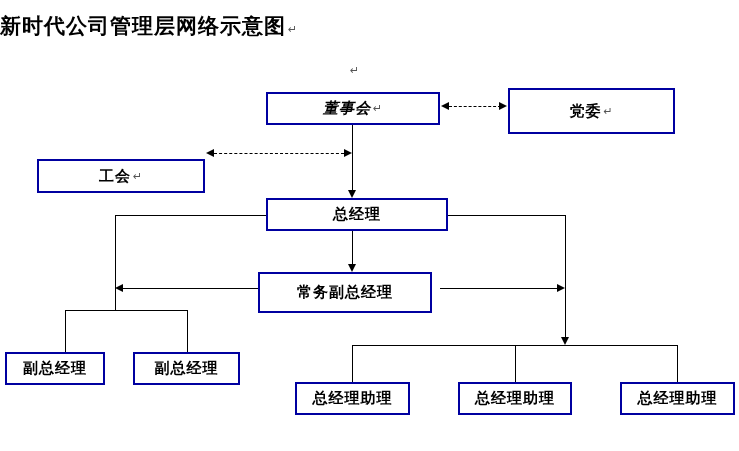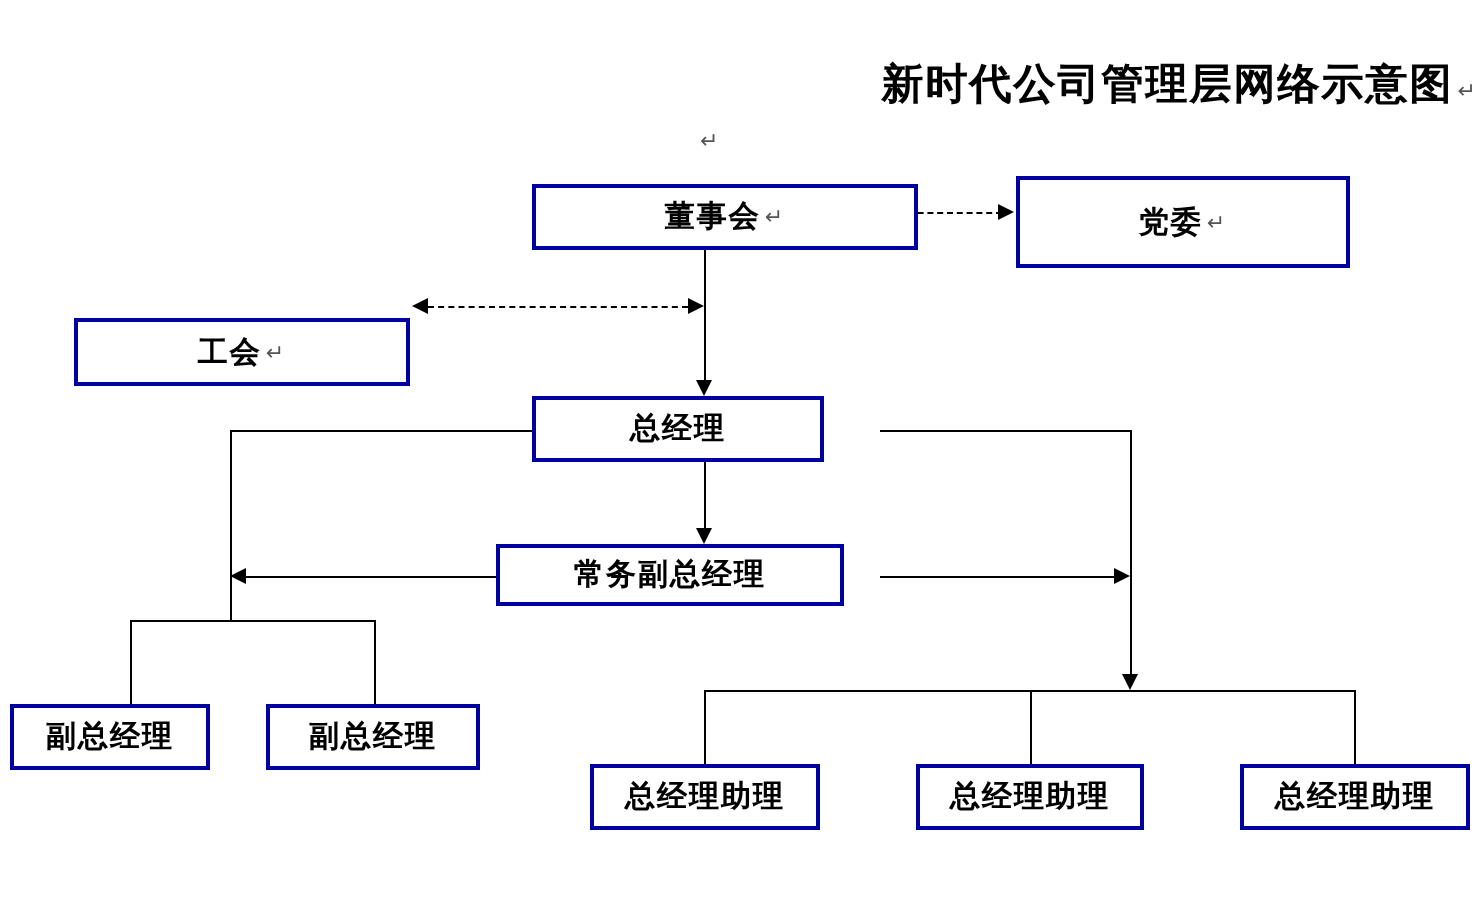--- a/index.html
+++ b/index.html
@@ -1,21 +1,21 @@
 <!DOCTYPE html>
 <html><head>
 <meta charset="utf-8">
 <style>
   html,body{margin:0;padding:0;background:#fff;}
   .canvas{
     position:relative;width:739px;height:451px;background:#fff;
     font-family:"DejaVu Serif","Liberation Serif",serif;color:#000;overflow:hidden;
   }
   .title{
-    position:absolute;top:28px;left:0;width:100%;text-align:right;
+    position:absolute;top:12px;left:0;width:100%;text-align:left;
     font-weight:bold;font-size:21px;letter-spacing:1px;white-space:nowrap;
   }
   .node{
     position:absolute;border:2px solid #0000a0;background:#fff;box-sizing:border-box;
     display:flex;align-items:center;justify-content:center;
     font-weight:bold;font-size:15px;letter-spacing:1px;white-space:nowrap;
   }
   .mark{
     font-size:11px;color:#555;font-weight:normal;margin-left:2px;
     font-family:"DejaVu Sans","Liberation Sans",sans-serif;
@@ -67,40 +67,40 @@
   <div class="hl" style="left:440px;top:215px;width:125px;"></div>
   <div class="vl" style="left:565px;top:215px;height:122px;"></div>
   <div class="hl" style="left:440px;top:288px;width:117px;"></div>
   <div class="arr a-right" style="left:557px;top:284px;"></div>
   <div class="arr a-down" style="left:561px;top:337px;"></div>
   <div class="hl" style="left:352px;top:345px;width:325px;"></div>
   <div class="vl" style="left:352px;top:345px;height:37px;"></div>
   <div class="vl" style="left:515px;top:345px;height:37px;"></div>
   <div class="vl" style="left:677px;top:345px;height:37px;"></div>
 
-  <div class="node" style="left:266px;top:92px;width:193px;height:33px;">
+  <div class="node" style="left:266px;top:92px;width:174px;height:33px;font-style:italic;">
     <span>董事会</span>
       <span class="mark">↵</span>
   </div>
 
   <div class="node" style="left:508px;top:88px;width:167px;height:46px;">
     <span>党委</span>
       <span class="mark">↵</span>
   </div>
 
   <div class="node" style="left:37px;top:136px;width:168px;height:34px;margin-top:23px;">
     <span>工会</span>
       <span class="mark">↵</span>
   </div>
 
-  <div class="node" style="left:266px;top:198px;width:146px;height:33px;">
+  <div class="node" style="left:266px;top:198px;width:182px;height:33px;">
     <span>总经理</span>
   </div>
 
-  <div class="node" style="left:248px;top:272px;width:174px;height:31px;">
+  <div class="node" style="left:258px;top:272px;width:174px;height:41px;">
     <span>常务副总经理</span>
   </div>
 
   <div class="node" style="left:5px;top:352px;width:100px;height:33px;">
     <span>副总经理</span>
   </div>
 
   <div class="node" style="left:133px;top:352px;width:107px;height:33px;">
     <span>副总经理</span>
   </div>

